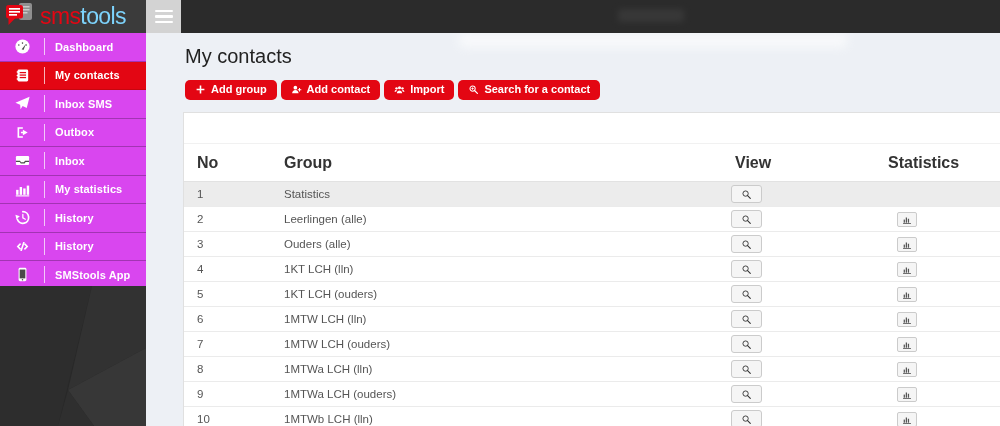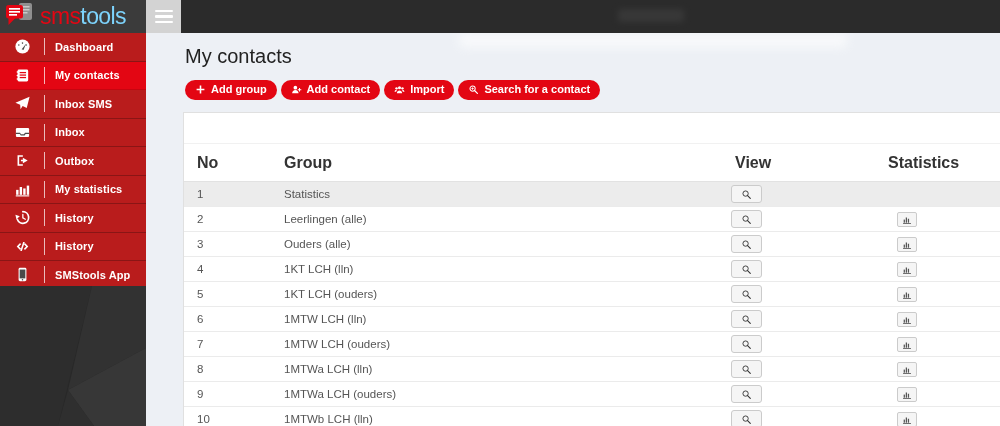--- a/index.html
+++ b/index.html
@@ -14,34 +14,34 @@
   .logo-text{font-size:23px;line-height:1;margin-left:5px;letter-spacing:-0.6px;white-space:nowrap;}
   .logo-sms{color:#e30613;}
   .logo-tools{color:#7dd3fc;}
   .hamburger{position:absolute;left:146px;top:0;width:35px;height:33px;background:#d3d3d3;
     display:flex;flex-direction:column;justify-content:center;align-items:center;gap:3px;cursor:pointer;}
   .hamburger span{width:18px;height:2.5px;background:#fff;border-radius:1px;}
   .topbar-smudge{position:absolute;left:618px;top:9px;width:66px;height:13px;background:#454545;
     opacity:.5;filter:blur(3px);border-radius:3px;}
   
   .sidebar{position:absolute;left:0;top:33px;width:146px;height:393px;background:#2c2c2c;z-index:4;}
-  .menu-item{height:27.5px;display:flex;align-items:center;background:#b91c1c;
+  .menu-item{height:27.5px;display:flex;align-items:center;background:#d946ef;
     border-bottom:1px solid rgba(0,0,0,.25);cursor:pointer;}
   .menu-item.active{background:#e30613;border-bottom-color:rgba(0,0,0,.12);}
   .mi-icon{width:44px;display:flex;justify-content:center;align-items:center;}
   .mi-div{width:1px;height:17px;background:rgba(255,255,255,.7);margin-right:10px;flex:0 0 1px;}
   .mi-label{color:#fff;font-size:11px;font-weight:bold;letter-spacing:.1px;}
   .sidebar-poly{position:absolute;left:0;bottom:0;width:146px;height:140px;}
   
   .content{position:absolute;left:146px;top:33px;width:854px;height:393px;background:#edf0f5;overflow:hidden;}
   .blur-band{position:absolute;left:312px;top:0px;width:390px;height:15px;background:#ffffff;
     opacity:.6;filter:blur(5px);border-radius:8px;}
   .page-title{position:absolute;left:39px;top:12px;font-size:20px;color:#222;}
   .toolbar{position:absolute;left:39px;top:47px;display:flex;gap:4px;}
-  .btn-red{background:#e30613;color:#fff;border:0;border-radius:10px;font-size:11px;font-weight:bold;
+  .btn-red{background:#e30613;color:#fff;border:0;border-radius:5px;font-size:11px;font-weight:bold;
     padding:3px 10px 4px;display:flex;align-items:center;gap:5px;cursor:pointer;
     font-family:"Liberation Sans",sans-serif;line-height:13px;}
   .btn-red .bi{display:flex;align-items:center;}
   
   .panel{position:absolute;left:37px;top:79px;width:826px;height:320px;background:#fff;
     border:1px solid #e0e0e0;box-sizing:border-box;}
   .panel-top{height:30px;border-bottom:1px solid #f1f1f1;}
   table{width:100%;border-collapse:collapse;table-layout:fixed;}
   th{text-align:left;font-size:16px;color:#333;font-weight:bold;
     padding:10px 0 9px;border-bottom:1px solid #e2e2e2;}
@@ -118,36 +118,36 @@
           <svg width="17" height="17" viewBox="0 0 24 24">
             <path d="M22 2.5 L2 11 l6.7 2.6 L9.2 20 l3-4.3 5.8 2.8 Z" fill="#fff"></path>
           </svg>
         </span>
         <span class="mi-div"></span>
         <span class="mi-label">Inbox SMS</span>
       </div>
       <div class="menu-item">
         <span class="mi-icon">
           <svg width="17" height="17" viewBox="0 0 24 24">
+            <path d="M5 4.5 h7.5 v2.3 H7.3 v10.4 h5.2 v2.3 H5 Z" fill="#fff"></path>
+            <path d="M12.5 8.2 v2.6 H9.8 v2.4 h2.7 v2.6 l6.8 -3.8 Z" fill="#fff"></path>
+          </svg>
+        </span>
+        <span class="mi-div"></span>
+        <span class="mi-label">Outbox</span>
+      </div>
+      <div class="menu-item">
+        <span class="mi-icon">
+          <svg width="17" height="17" viewBox="0 0 24 24">
             <path d="M4.5 5.5 h15 c1 0 1.8 .8 1.8 1.8 v9.4 c0 1 -.8 1.8 -1.8 1.8 h-15 c-1 0 -1.8 -.8 -1.8 -1.8 V7.3 c0 -1 .8 -1.8 1.8 -1.8 Z" fill="#fff"></path>
             <path d="M2.7 12.3 h5.8 l1.4 2.2 h4.2 l1.4 -2.2 h5.8 v1.9 h-4.9 l-1.4 2.2 H9.6 l-1.4 -2.2 H2.7 Z" fill="#4a4a4a"></path>
           </svg>
         </span>
         <span class="mi-div"></span>
         <span class="mi-label">Inbox</span>
-      </div>
-      <div class="menu-item">
-        <span class="mi-icon">
-          <svg width="17" height="17" viewBox="0 0 24 24">
-            <path d="M5 4.5 h7.5 v2.3 H7.3 v10.4 h5.2 v2.3 H5 Z" fill="#fff"></path>
-            <path d="M12.5 8.2 v2.6 H9.8 v2.4 h2.7 v2.6 l6.8 -3.8 Z" fill="#fff"></path>
-          </svg>
-        </span>
-        <span class="mi-div"></span>
-        <span class="mi-label">Outbox</span>
       </div>
       <div class="menu-item">
         <span class="mi-icon">
           <svg width="17" height="17" viewBox="0 0 24 24">
             <rect x="3" y="12.5" width="3.4" height="7" fill="#fff"></rect>
             <rect x="8" y="8.5" width="3.4" height="11" fill="#fff"></rect>
             <rect x="13" y="10.5" width="3.4" height="9" fill="#fff"></rect>
             <rect x="18" y="6.5" width="3.4" height="13" fill="#fff"></rect>
             <rect x="2.5" y="20.2" width="19" height="1.6" fill="#fff"></rect>
           </svg>

